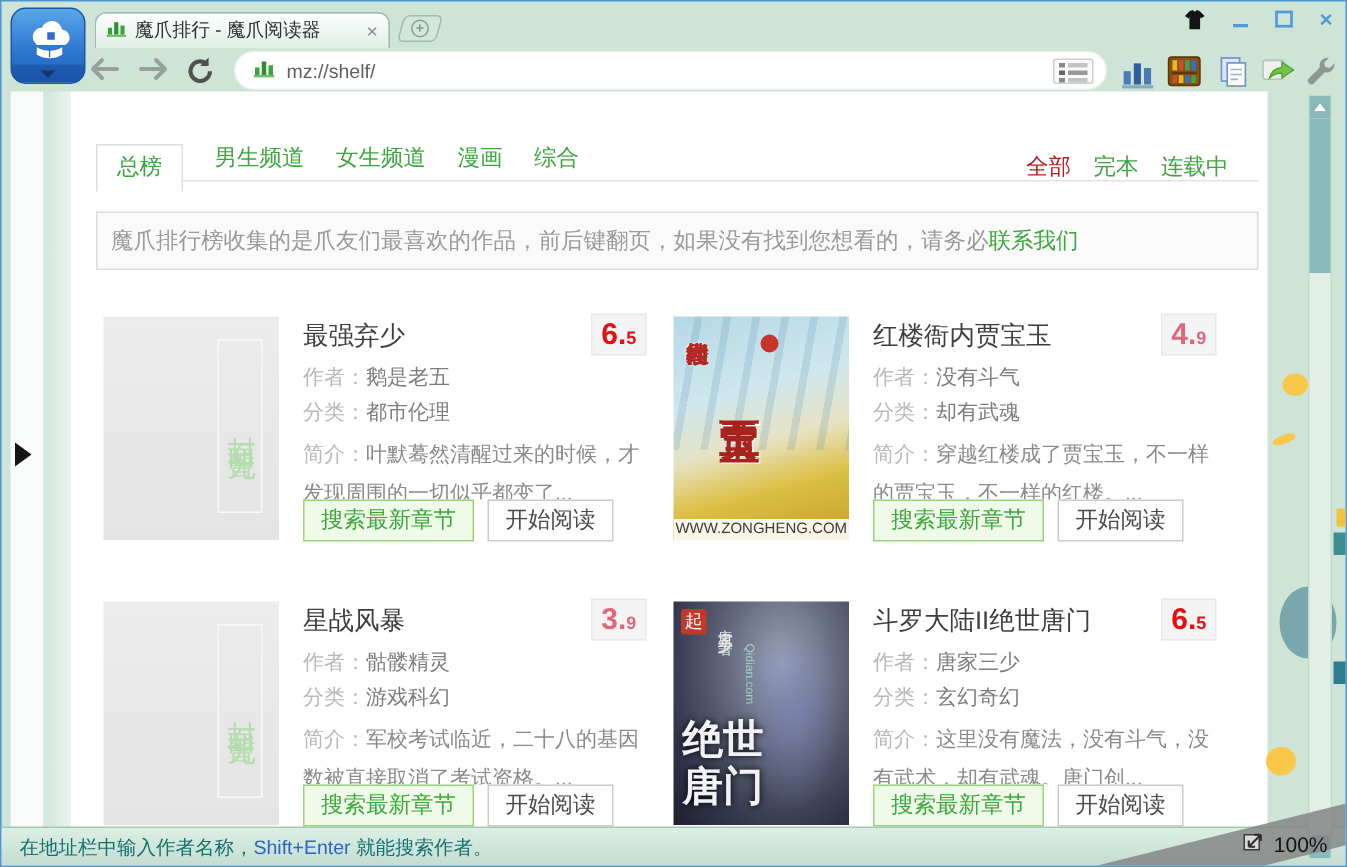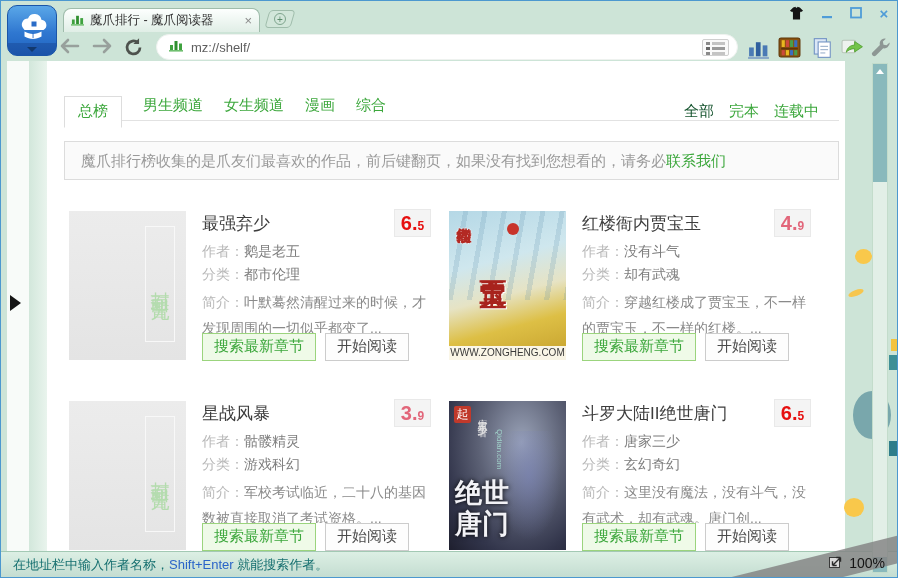--- a/index.html
+++ b/index.html
@@ -47,24 +47,24 @@
     border-top:8px solid transparent; border-bottom:8px solid transparent; border-left:11px solid #151515; }
 
   
   .content { position:absolute; left:46px; top:60px; width:798px; height:492px; background:#fff; }
 
   .nav-tabs { position:absolute; left:17px; right:6px; top:35px; height:25px; border-bottom:1px solid #e2e2e2; display:flex; align-items:flex-start; }
   .chan-tab { font-size:15px; color:#3ca73c; margin-left:21px; padding-bottom:7px; cursor:pointer; white-space:nowrap; }
   .chan-tab.active { margin-left:0; padding:5px 13px 6px; background:#fff; border:1px solid #ddd; border-bottom:1px solid #fff; margin-bottom:-1px; }
   .filters { position:absolute; right:26px; top:41px; display:flex; gap:15px; }
   .filters span { font-size:15px; color:#3ca73c; cursor:pointer; white-space:nowrap; }
-  .filters span.active { color:#14532d; }
+  .filters span.active { color:#b91c1c; }
 
   .notice { position:absolute; left:17px; top:80px; width:775px; height:39px; background:#fafafa; border:1px solid #dcdcdc;
-    font-size:15px; color:#9a9a9a; line-height:37px; padding-left:16px; white-space:nowrap; overflow:hidden; }
+    font-size:15px; color:#9a9a9a; line-height:37px; padding-left:9px; white-space:nowrap; overflow:hidden; }
   .notice a { color:#3ca73c; text-decoration:none; cursor:pointer; }
 
   .card { position:absolute; width:362px; height:155px; }
   .card.c1 { left:22px;  top:148px;padding-left:31px; }
   .card.c2 { left:402px; top:148px; }
   .card.c3 { left:22px;  top:338px; }
   .card.c4 { left:402px; top:338px; }
 
   .cover { position:absolute; left:0; top:2px; width:117px; height:149px; overflow:hidden; cursor:pointer; }
   .cover-ph { background:linear-gradient(180deg,#ececec,#e4e4e4); }

